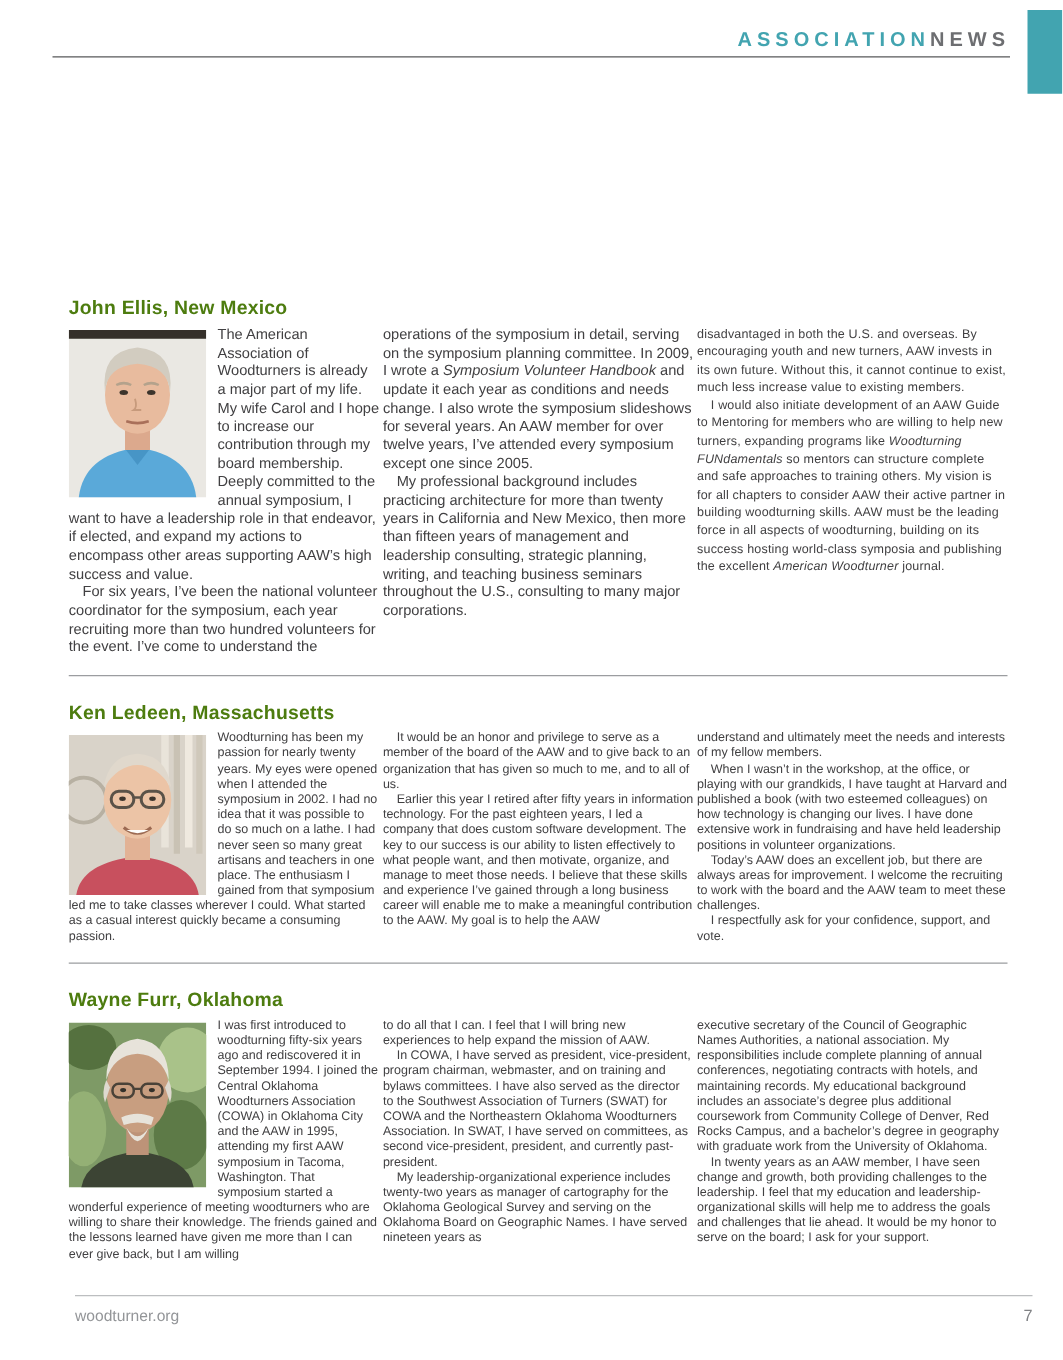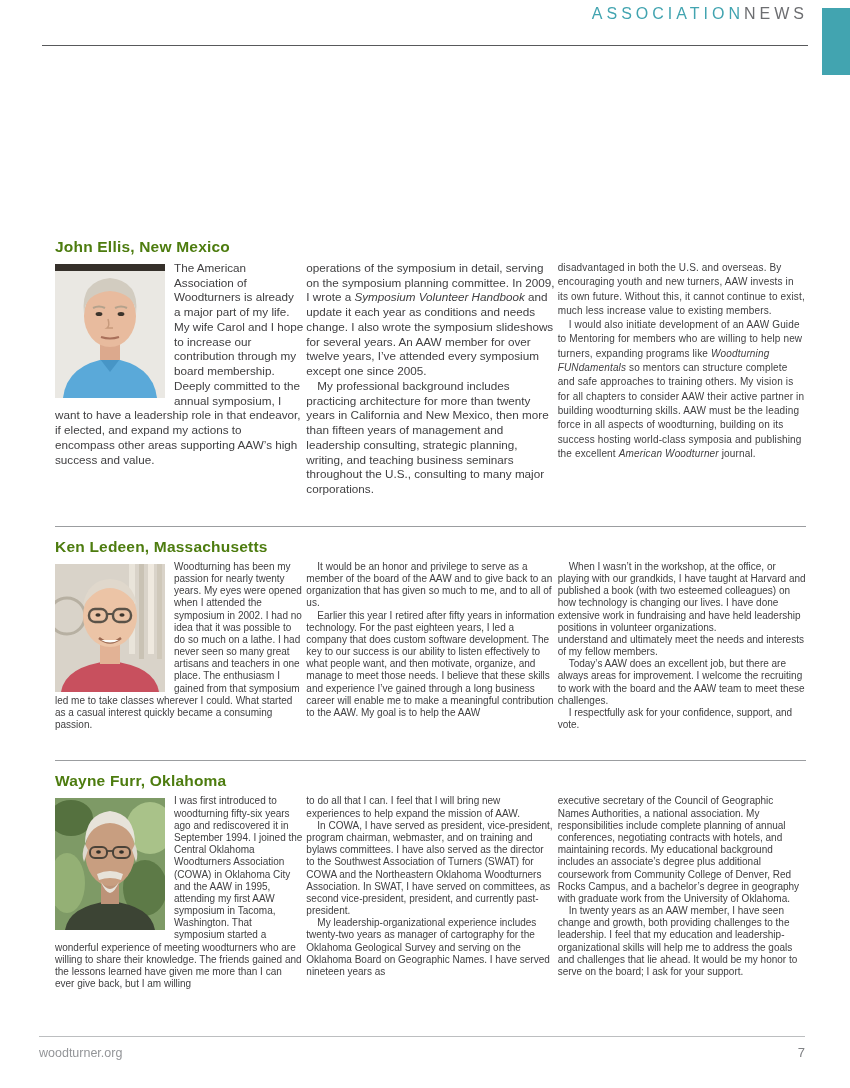--- a/index.html
+++ b/index.html
@@ -1,40 +1,40 @@
 <!DOCTYPE html>
 <html><head>
 <meta charset="utf-8">
 <style>
   html,body{margin:0;padding:0;background:#fff;}
   .page{position:relative;width:850px;height:1088px;background:#ffffff;overflow:hidden;
         font-family:"Liberation Sans", sans-serif;}
   
-  .masthead{position:absolute;top:5px;left:42px;width:766px;text-align:right;
-            font-weight:normal;font-size:16px;letter-spacing:4px;}
+  .masthead{position:absolute;top:24px;left:42px;width:766px;text-align:right;
+            font-weight:bold;font-size:16px;letter-spacing:4px;}
   .masthead .assoc{color:#42a4b0;}
   .masthead .news{color:#6d6e71;}
   .header-rule{position:absolute;top:45px;left:42px;width:766px;border-top:1.5px solid #58595b;}
   .corner-bar{position:absolute;top:8px;right:0;width:28px;height:67px;background:#42a4b0;}
   
   .content{position:absolute;top:238px;left:55px;width:751px;}
   .section{padding:0 0 8px 0;}
-  .section + .section{border-top:1px solid #9b9da0;margin-top:21px;padding-top:11px;}
+  .section + .section{border-top:1px solid #9b9da0;margin-top:6px;padding-top:21px;}
   h2.cand{color:#4d7c0f;font-size:15.5px;font-weight:bold;margin:0 0 5px 0;letter-spacing:.2px;}
   .cols{display:flex;gap:3px;}
   .col{flex:1;min-width:0;color:#414042;font-size:10px;line-height:1.22;}
   .sec-john .col{font-size:11.7px;line-height:1.26;}
   .sec-john .col-3{font-size:10px;line-height:1.43;letter-spacing:.15px;}
   p.para{margin:0;}
   p.indent{text-indent:11px;}
   .it{font-style:italic;}
   .photo{float:left;width:110px;margin:3px 9px 2px 0;line-height:0;}
   .photo svg{width:110px;display:block;}
   
-  .footer{position:absolute;top:1036px;left:39px;width:766px;border-top:1px solid #bcbec0;
+  .footer{position:absolute;top:1036px;left:60px;width:766px;border-top:1px solid #bcbec0;
           padding-top:8px;display:flex;justify-content:space-between;align-items:baseline;}
   .footer .site{color:#939598;font-size:12.5px;}
   .footer .pagenum{color:#808285;font-size:13px;}
 </style>
 </head>
 <body>
 
 <div class="page">
 
   <div class="masthead">
@@ -60,20 +60,21 @@
               <path d="M29 50 Q25 17 55 14 Q85 17 81 50 Q80 29 55 27 Q30 29 29 50 Z" fill="#d2ccc0"></path>
               <ellipse cx="44" cy="50" rx="3.4" ry="2" fill="#3c342c"></ellipse>
               <ellipse cx="66" cy="50" rx="3.4" ry="2" fill="#3c342c"></ellipse>
               <path d="M38 44 Q44 41 50 44" stroke="#b4a28c" stroke-width="2" fill="none"></path>
               <path d="M60 44 Q66 41 72 44" stroke="#b4a28c" stroke-width="2" fill="none"></path>
               <path d="M53 55 Q55 62 52 64 L58 64" stroke="#c79a7c" stroke-width="1.5" fill="none"></path>
               <path d="M46 73 Q55 76 64 73" stroke="#a9705a" stroke-width="2" fill="none"></path>
             </svg>
           </div>
         <p class="para"><span>The American Association of Woodturners is already a major part of my life. My wife Carol and I hope to increase our contribution through my board membership. Deeply committed to the annual symposium, I want to have a leadership role in that endeavor, if elected, and expand my actions to encompass other areas supporting AAW’s high success and value.</span></p>
+            <p class="para indent"><span>For six years, I’ve been the national volunteer coordinator for the symposium, each year recruiting more than two hundred volunteers for the event. I’ve come to understand the</span></p>
           </div>
         <div class="col col-2">
             <p class="para"><span>operations of the symposium in detail, serving on the symposium planning committee. In 2009, I wrote a </span><span class="it">Symposium Volunteer Handbook</span><span> and update it each year as conditions and needs change. I also wrote the symposium slideshows for several years. An AAW member for over twelve years, I’ve attended every symposium except one since 2005.</span></p>
             <p class="para indent"><span>My professional background includes practicing architecture for more than twenty years in California and New Mexico, then more than fifteen years of management and leadership consulting, strategic planning, writing, and teaching business seminars throughout the U.S., consulting to many major corporations.</span></p>
           </div>
         <div class="col col-3">
             <p class="para"><span>disadvantaged in both the U.S. and overseas. By encouraging youth and new turners, AAW invests in its own future. Without this, it cannot continue to exist, much less increase value to existing members.</span></p>
             <p class="para indent"><span>I would also initiate development of an AAW Guide to Mentoring for members who are willing to help new turners, expanding programs like </span><span class="it">Woodturning FUNdamentals</span><span> so mentors can structure complete and safe approaches to training others. My vision is for all chapters to consider AAW their active partner in building woodturning skills. AAW must be the leading force in all aspects of woodturning, building on its success hosting world-class symposia and publishing the excellent </span><span class="it">American Woodturner</span><span> journal.</span></p>
           </div>
       </div>
@@ -104,22 +105,22 @@
               <path d="M46 76 Q55 81 64 76" fill="#fdfdfb" stroke="none"></path>
             </svg>
           </div>
         <p class="para"><span>Woodturning has been my passion for nearly twenty years. My eyes were opened when I attended the symposium in 2002. I had no idea that it was possible to do so much on a lathe. I had never seen so many great artisans and teachers in one place. The enthusiasm I gained from that symposium led me to take classes wherever I could. What started as a casual interest quickly became a consuming passion.</span></p>
           </div>
         <div class="col col-2">
             <p class="para indent"><span>It would be an honor and privilege to serve as a member of the board of the AAW and to give back to an organization that has given so much to me, and to all of us.</span></p>
             <p class="para indent"><span>Earlier this year I retired after fifty years in information technology. For the past eighteen years, I led a company that does custom software development. The key to our success is our ability to listen effectively to what people want, and then motivate, organize, and manage to meet those needs. I believe that these skills and experience I’ve gained through a long business career will enable me to make a meaningful contribution to the AAW. My goal is to help the AAW</span></p>
           </div>
         <div class="col col-3">
+            <p class="para"><span>understand and ultimately meet the needs and interests of my fellow members.</span></p>
             <p class="para indent"><span>When I wasn’t in the workshop, at the office, or playing with our grandkids, I have taught at Harvard and published a book (with two esteemed colleagues) on how technology is changing our lives. I have done extensive work in fundraising and have held leadership positions in volunteer organizations.</span></p>
-            <p class="para"><span>understand and ultimately meet the needs and interests of my fellow members.</span></p>
             <p class="para indent"><span>Today’s AAW does an excellent job, but there are always areas for improvement. I welcome the recruiting to work with the board and the AAW team to meet these challenges.</span></p>
             <p class="para indent"><span>I respectfully ask for your confidence, support, and vote.</span></p>
           </div>
       </div>
     </div>
 
     <div class="section sec-wayne">
       <h2 class="cand">Wayne Furr, Oklahoma</h2>
       <div class="cols">
         <div class="col col-1">

